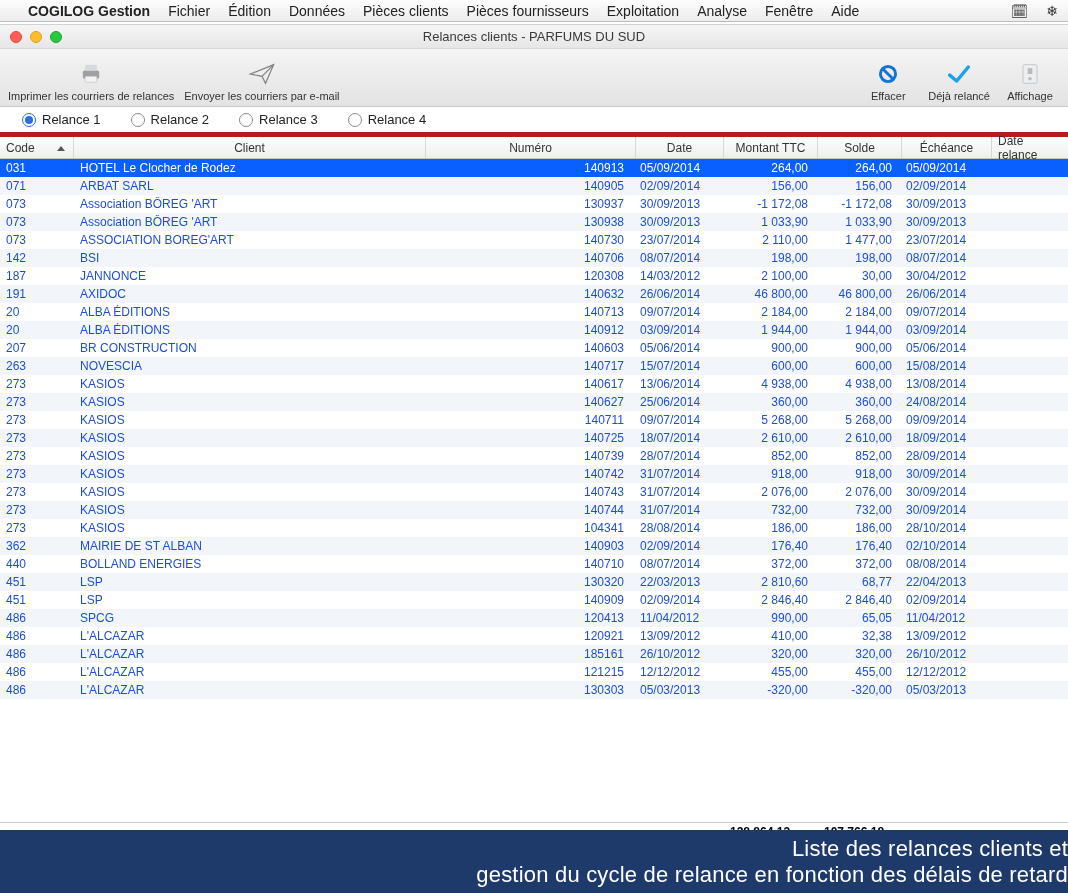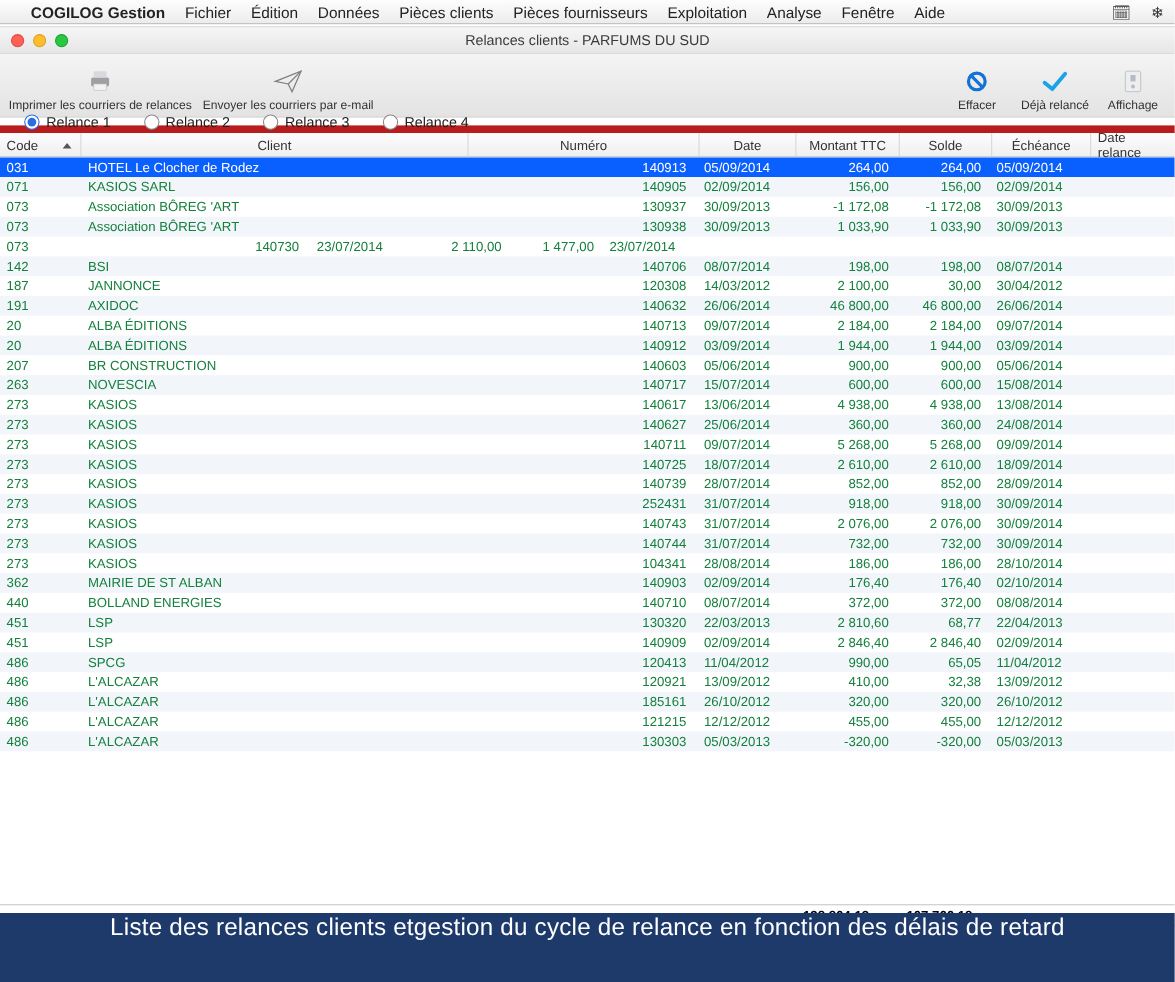--- a/index.html
+++ b/index.html
@@ -72,23 +72,23 @@
     font-size:11px; color:#333; cursor: default;
     min-width: 60px;
   }
   .tb-btn .ico { width:32px; height:28px; display:flex;align-items:center;justify-content:center; }
   .tb-spacer{flex:1;}
   .tb-btn .label{white-space:nowrap;}
   .ico svg{width:28px;height:28px;}
 
   
   .radiobar{
-    height: 14px;
+    height: 30px;
     background:#fff;
-    border-bottom:7px solid #b91c1c;
+    border-bottom:5px solid #b91c1c;
     display:flex; align-items:center; gap:30px;
     padding-left:22px;
     font-size:13px;
   }
   .rad{display:flex;align-items:center;gap:6px;color:#222;cursor:default;}
   .rad .dot{
     width:14px;height:14px;border-radius:50%;
     border:1px solid #8a8a8a;background:#fff;display:flex;align-items:center;justify-content:center;
   }
   .rad.selected .dot{border-color:#2a6fe0;}
@@ -116,21 +116,21 @@
   .col-client{width:352px;align-items:center;}
   .col-num{width:210px;}
   .col-date{width:88px;}
   .col-mtt{width:94px;}
   .col-solde{width:84px;}
   .col-ech{width:90px;}
   .col-drel{flex:1;}
 
   
   .tbody{flex:1;overflow:hidden;background:#fff;font-size:12px;}
-  .tr{display:flex;height:18px;align-items:center;color:#15803d;}
+  .tr{display:flex;height:18px;align-items:center;color:#1d4ed8;}
   .tr:nth-child(even){background:#f2f6fb;}
   .tr.sel{background:#0a5fff;color:#fff;}
   .td{padding:0 6px;white-space:nowrap;overflow:hidden;}
   .td.right{text-align:right;}
   .tr .col-client{padding-left:6px;}
   .tr .col-code{padding-left:6px;}
   .tr .col-num{text-align:right;padding-right:12px;}
   .tr .col-date,.tr .col-ech{padding-left:4px;}
   .tr .col-mtt,.tr .col-solde{text-align:right;padding-right:10px;}
 
@@ -138,23 +138,24 @@
   .tfoot{
     height:20px;border-top:1px solid #c9c9c9;border-bottom:1px solid #c9c9c9;
     background:#fff;display:flex;font-size:12px;font-weight:600;
   }
   .tfoot .td{display:flex;align-items:center;}
 
   
   .caption{
     position:absolute;left:0;bottom:0;width:1068px;height:63px;
     background:#1e3a6b;color:#fff;text-align:center;
-    display:flex;justify-content:center;
+    display:flex;flex-direction:column;justify-content:center;
     font-size:22px;font-weight:300;letter-spacing:0.2px;
     font-family: "Gill Sans", "Helvetica Neue", Arial, sans-serif;
+    align-items: flex-end;
   }
   .caption .line2{font-size:22px;}
 
 </style>
 </head>
 <body>
 
 <div class="menubar">
   <span class="apple"></span>
   <span class="app-name">COGILOG Gestion</span>
@@ -285,21 +286,21 @@
         <div class="td col-client">HOTEL Le Clocher de Rodez</div>
         <div class="td col-num right">140913</div>
         <div class="td col-date">05/09/2014</div>
         <div class="td col-mtt right">264,00</div>
         <div class="td col-solde right">264,00</div>
         <div class="td col-ech">05/09/2014</div>
         <div class="td col-drel"></div>
       </div>
       <div class="tr">
         <div class="td col-code">071</div>
-        <div class="td col-client">KASIOS SARL</div>
+        <div class="td col-client">ARBAT SARL</div>
         <div class="td col-num right">140905</div>
         <div class="td col-date">02/09/2014</div>
         <div class="td col-mtt right">156,00</div>
         <div class="td col-solde right">156,00</div>
         <div class="td col-ech">02/09/2014</div>
         <div class="td col-drel"></div>
       </div>
       <div class="tr">
         <div class="td col-code">073</div>
         <div class="td col-client">Association BÔREG 'ART</div>
@@ -315,20 +316,21 @@
         <div class="td col-client">Association BÔREG 'ART</div>
         <div class="td col-num right">130938</div>
         <div class="td col-date">30/09/2013</div>
         <div class="td col-mtt right">1 033,90</div>
         <div class="td col-solde right">1 033,90</div>
         <div class="td col-ech">30/09/2013</div>
         <div class="td col-drel"></div>
       </div>
       <div class="tr">
         <div class="td col-code">073</div>
+        <div class="td col-client">ASSOCIATION BOREG'ART</div>
         <div class="td col-num right">140730</div>
         <div class="td col-date">23/07/2014</div>
         <div class="td col-mtt right">2 110,00</div>
         <div class="td col-solde right">1 477,00</div>
         <div class="td col-ech">23/07/2014</div>
         <div class="td col-drel"></div>
       </div>
       <div class="tr">
         <div class="td col-code">142</div>
         <div class="td col-client">BSI</div>
@@ -445,21 +447,21 @@
         <div class="td col-num right">140739</div>
         <div class="td col-date">28/07/2014</div>
         <div class="td col-mtt right">852,00</div>
         <div class="td col-solde right">852,00</div>
         <div class="td col-ech">28/09/2014</div>
         <div class="td col-drel"></div>
       </div>
       <div class="tr">
         <div class="td col-code">273</div>
         <div class="td col-client">KASIOS</div>
-        <div class="td col-num right">252431</div>
+        <div class="td col-num right">140742</div>
         <div class="td col-date">31/07/2014</div>
         <div class="td col-mtt right">918,00</div>
         <div class="td col-solde right">918,00</div>
         <div class="td col-ech">30/09/2014</div>
         <div class="td col-drel"></div>
       </div>
       <div class="tr">
         <div class="td col-code">273</div>
         <div class="td col-client">KASIOS</div>
         <div class="td col-num right">140743</div>

